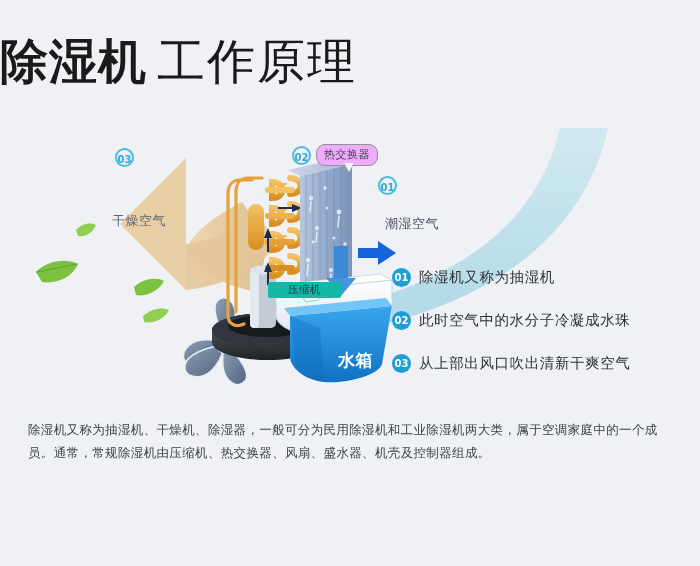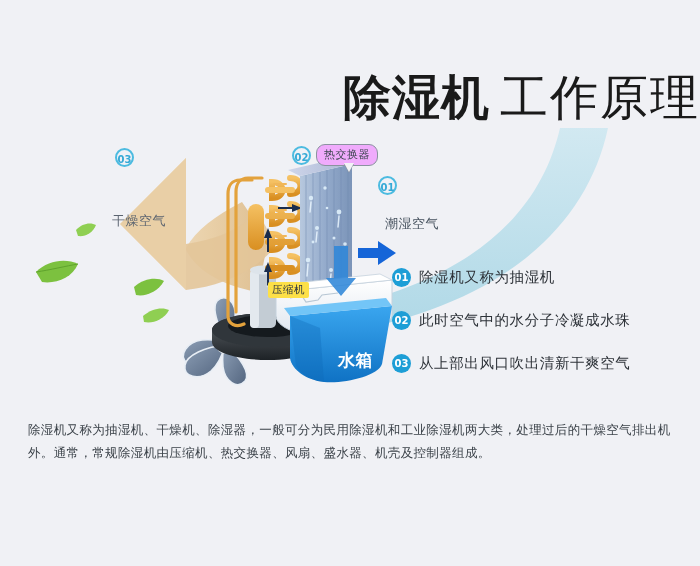--- a/index.html
+++ b/index.html
@@ -19,23 +19,22 @@
     width: 700px;
     height: 566px;
   }
 
   
   .title-wrap {
     position: absolute;
     left: 0;
     top: 30px;
     width: 700px;
-    text-align: right;
+    text-align: left;
     white-space: nowrap;
-    margin-top: 36px;
   }
   .title-main {
     font-size: 48px;
     font-weight: 700;
     color: #1a1a1a;
     letter-spacing: 1px;
     vertical-align: middle;
   }
   .title-sub {
     font-size: 48px;
@@ -113,22 +112,22 @@
 
   .machine-tag {
     position: absolute;
     font-size: 10.5px;
     white-space: nowrap;
     letter-spacing: 0.5px;
   }
   .tag-compressor {
     left: 268px; top: 162px;
     color: #2c3440;
-    background: #fde047;
-    padding: 1px 4px;
+    background: #14b8a6;
+    padding: 1px 20px;
     border-radius: 2px;
     text-align: center;
   }
   .tag-tank {
     left: 338px; top: 229px;
     color: #ffffff;
     font-weight: 600;
     font-size: 17px;
   }
 
@@ -393,16 +392,16 @@
       <div class="legend-badge">02</div>
       <div class="legend-text">此时空气中的水分子冷凝成水珠</div>
     </div>
     <div class="legend-row">
       <div class="legend-badge">03</div>
       <div class="legend-text">从上部出风口吹出清新干爽空气</div>
     </div>
   </div>
 
   <div class="body-copy">
-    <p class="para">除湿机又称为抽湿机、干燥机、除湿器，一般可分为民用除湿机和工业除湿机两大类，处理过后的干燥空气排出机外。通常，常规除湿机由压缩机、热交换器、风扇、盛水器、机壳及控制器组成。</p>
+    <p class="para">除湿机又称为抽湿机、干燥机、除湿器，一般可分为民用除湿机和工业除湿机两大类，属于空调家庭中的一个成员。通常，常规除湿机由压缩机、热交换器、风扇、盛水器、机壳及控制器组成。</p>
   </div>
 
 </div>
 
 </body></html>

